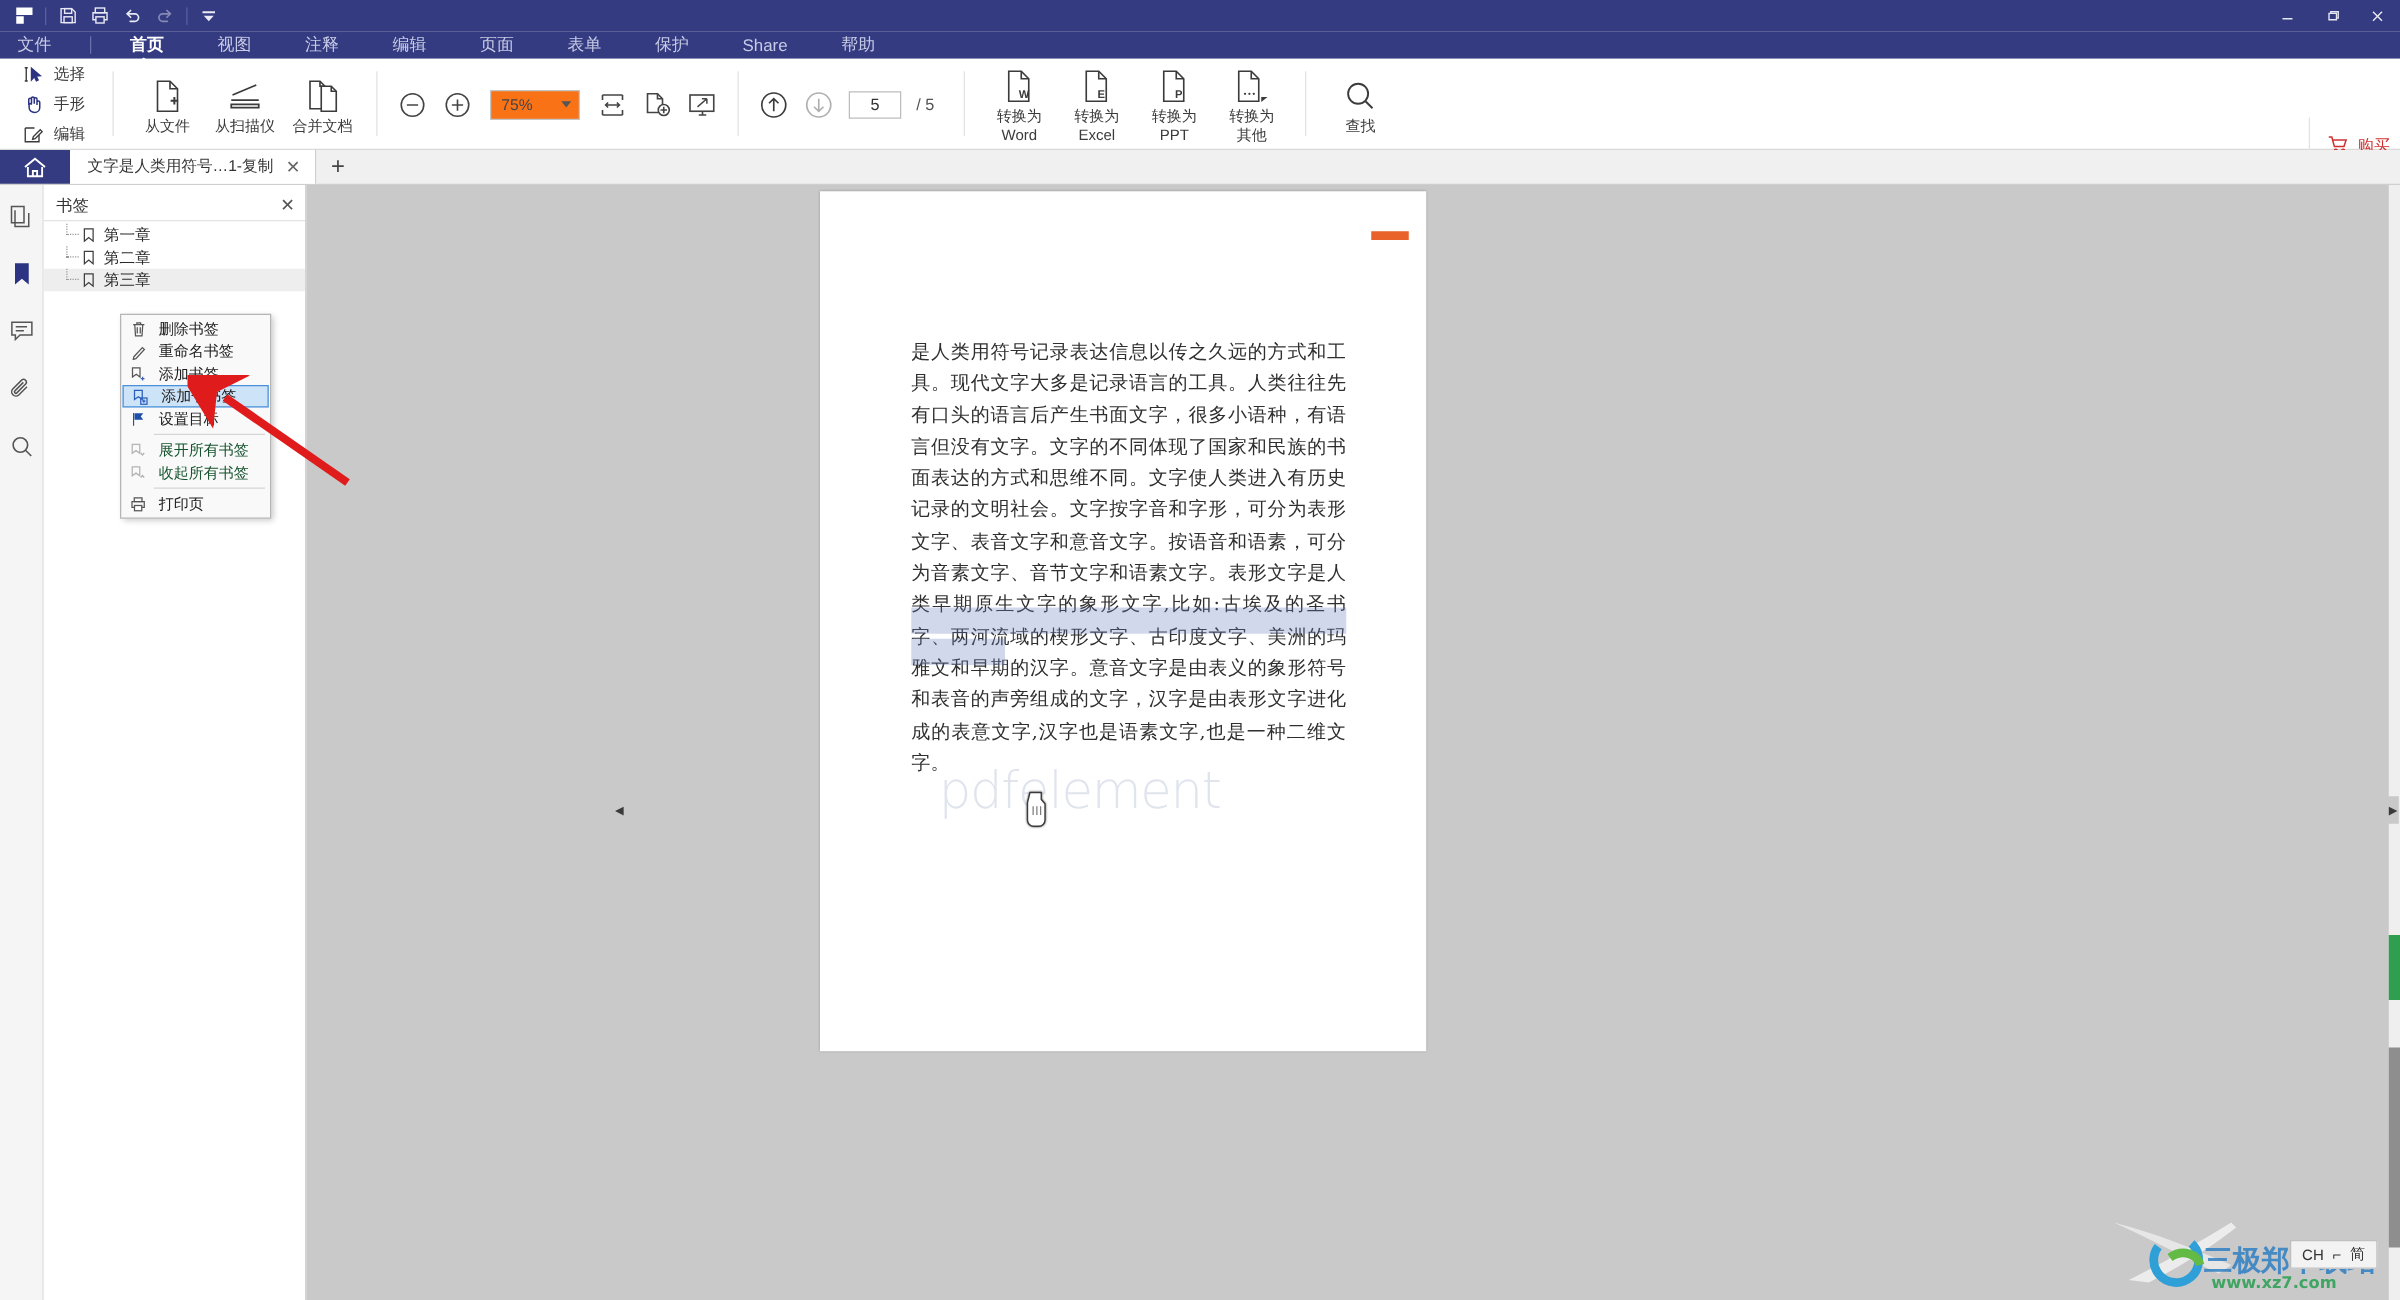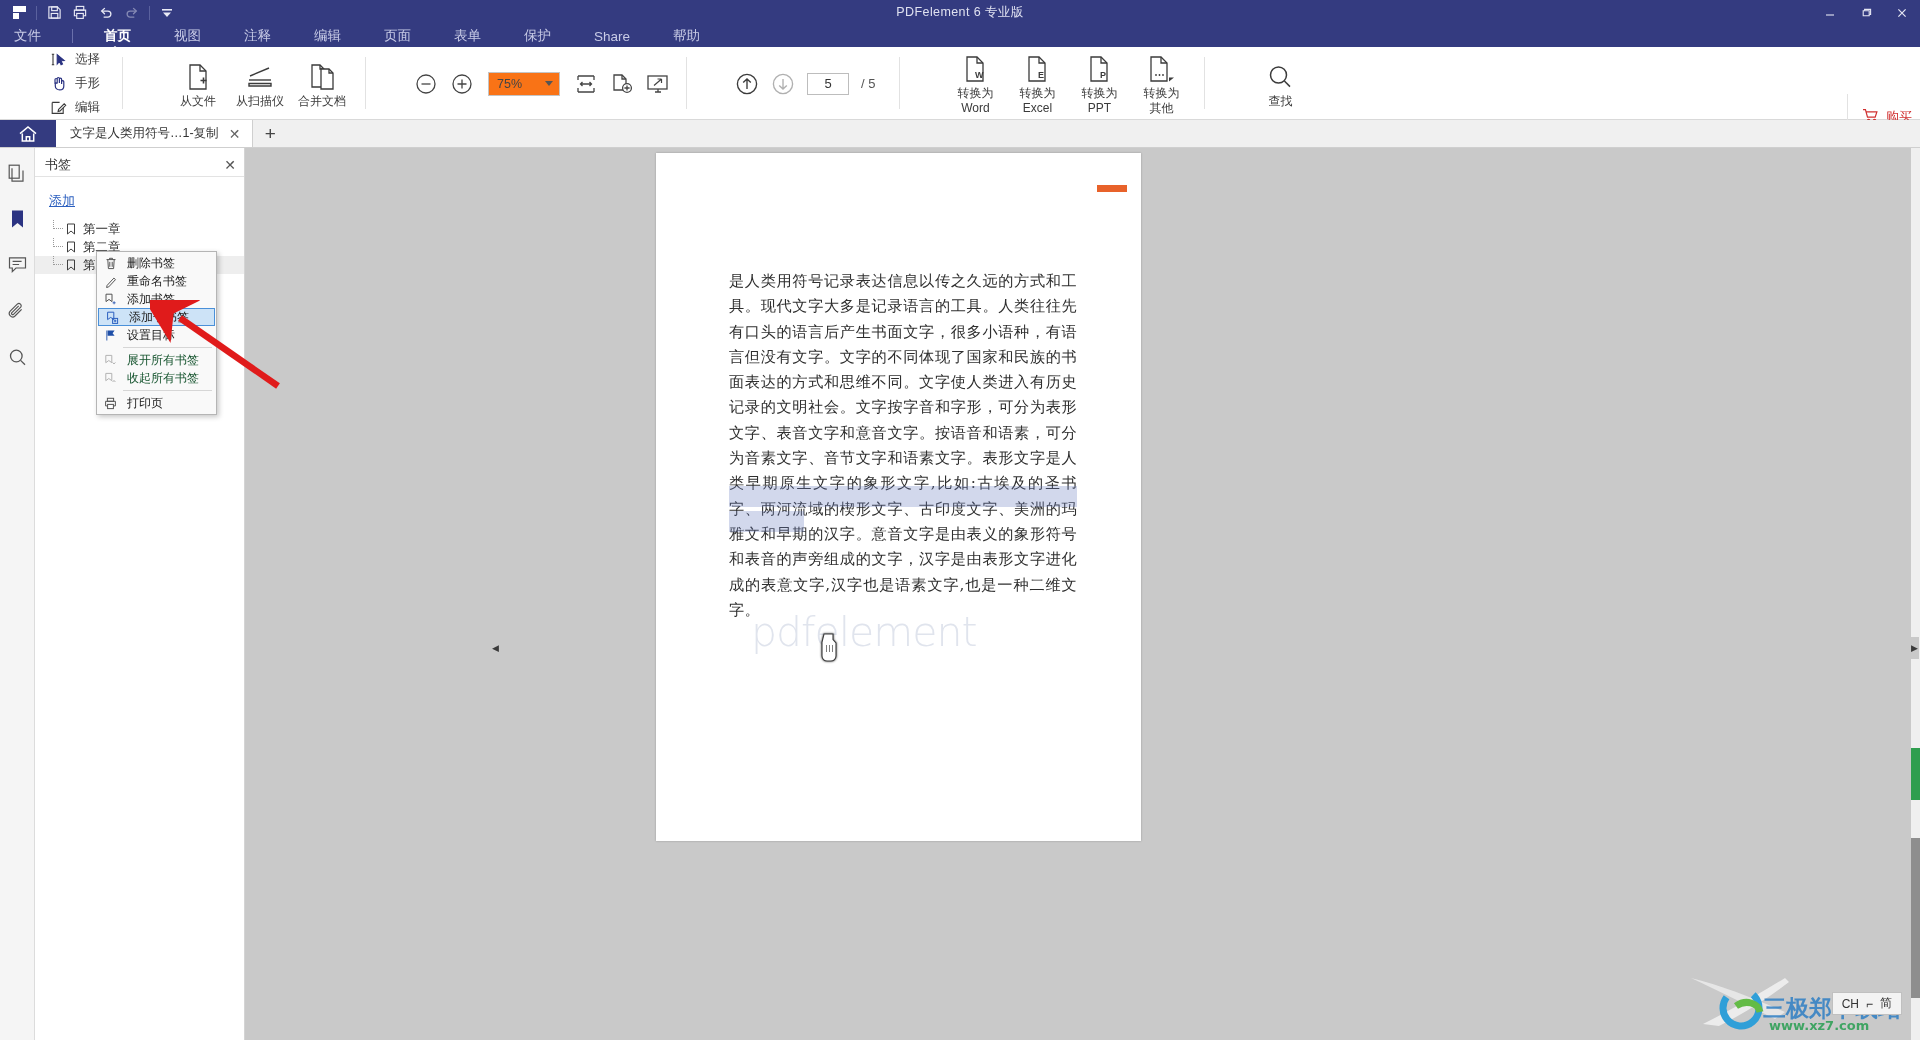--- a/index.html
+++ b/index.html
@@ -64,21 +64,21 @@
   .ribbon {
     position: absolute; left: 0; top: 47px; width: 1920px; height: 73px;
     background: #ffffff; border-bottom: 1px solid #d9d9d9;
     display: flex; align-items: stretch;
   }
   .ribbon-arrow {
     position: absolute; left: 106px; top: -1px; width: 0; height: 0;
     border-left: 9px solid transparent; border-right: 9px solid transparent;
     border-bottom: 7px solid #ffffff;
   }
-  .rgroup { display: flex; align-items: center; height: 73px; padding: 0 6px; margin-left: 32px; }
+  .rgroup { display: flex; align-items: center; height: 73px; padding: 0 6px; }
   .rsep { width: 1px; background: #e2e2e2; margin: 10px 6px; }
 
   .tool-stack { display: flex; flex-direction: column; justify-content: center; gap: 6px; padding: 0 10px; }
   .tool-row { display: flex; align-items: center; gap: 7px; color: #3b3b3b; font-size: 12.5px; }
   .tool-row .ic { width: 20px; height: 18px; display: flex; align-items: center; justify-content: center; }
 
   .bigbtn {
     width: 62px; display: flex; flex-direction: column; align-items: center; justify-content: center;
     gap: 4px; color: #3b3b3b; font-size: 12px; line-height: 1.15; text-align: center;
     padding-top: 2px;
@@ -283,21 +283,20 @@
       </div>
       <div class="qat-sep"></div>
       <div class="qat-btn">
         <svg width="14" height="14" viewBox="0 0 14 14" fill="#e9eaf5">
             <rect x="2" y="3" width="10" height="1.6"></rect>
             <path d="M3 6.6h8L7 11z"></path>
           </svg>
       </div>
     </div>
 
-    <div class="title-text">PDFelement  6 专业版</div>
 
     <div class="wincontrols">
       <div class="wc">
         <svg width="12" height="12" viewBox="0 0 12 12" stroke="#e6e7f3" stroke-width="1.1">
             <path d="M2 8h8"></path>
           </svg>
       </div>
       <div class="wc">
         <svg width="12" height="12" viewBox="0 0 12 12" fill="none" stroke="#e6e7f3" stroke-width="1.1">
             <path d="M3.2 3.7h6v5.1h-6z"></path>
@@ -610,23 +609,20 @@
           <path d="M12.6 12.4 17 16.8"></path>
         </svg>
     </div>
   </div>
 
   <div class="bmpanel">
     <div class="bm-head">
       <span>书签</span>
       <span class="x">✕</span>
     </div>
-    <div class="bm-add">
-      <a href="#">添加</a>
-    </div>
     <div class="bm-list">
       <div class="bm-item">
         <span class="dots"></span>
         <span class="bm-ico">
           <svg width="10" height="12" viewBox="0 0 10 12" fill="none" stroke="#3f3f3f" stroke-width="1">
               <path d="M1.5 1h7v10l-3.5-3-3.5 3z"></path>
             </svg>
         </span>
         <span>第一章</span>
       </div>

